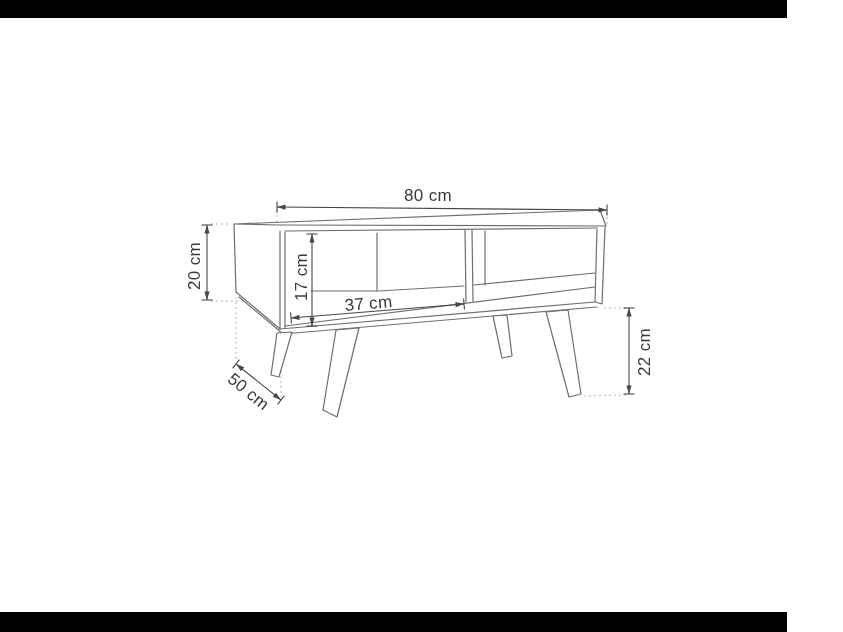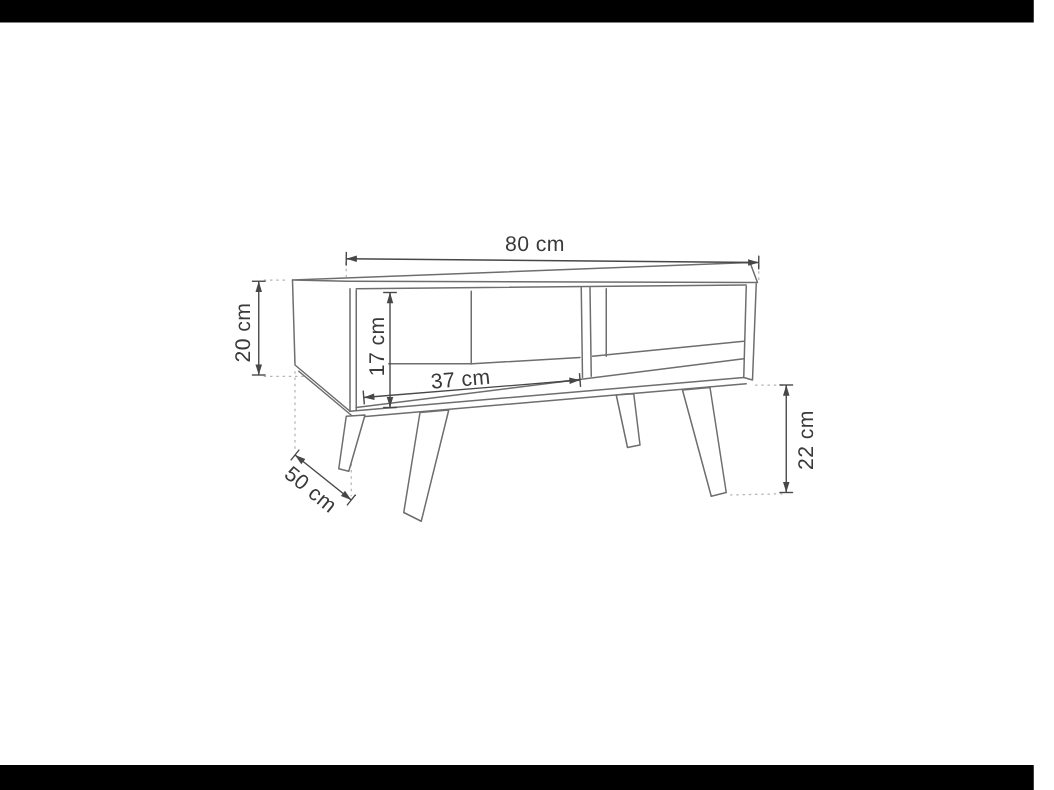--- a/index.html
+++ b/index.html
@@ -2,21 +2,20 @@
 <html><head>
 <meta charset="utf-8">
 <style>
   html, body { margin: 0; padding: 0; background: #ffffff; }
   .stage {
     position: relative;
     width: 787px;
     height: 632px;
     background: #ffffff;
     overflow: hidden;
-    padding-left: 40px;
   }
   .letterbox {
     position: absolute;
     left: 0;
     width: 843px;
     background: #000000;
   }
   .letterbox.top { top: 0; height: 18px; }
   .letterbox.bottom { top: 612px; height: 20px; }
   svg.drawing {

